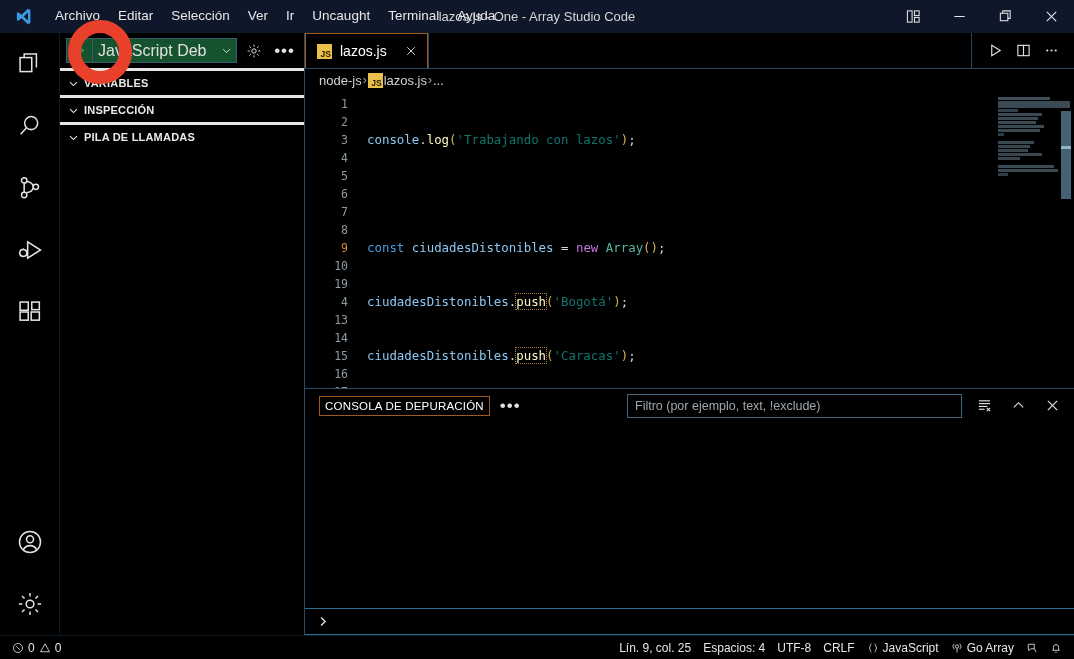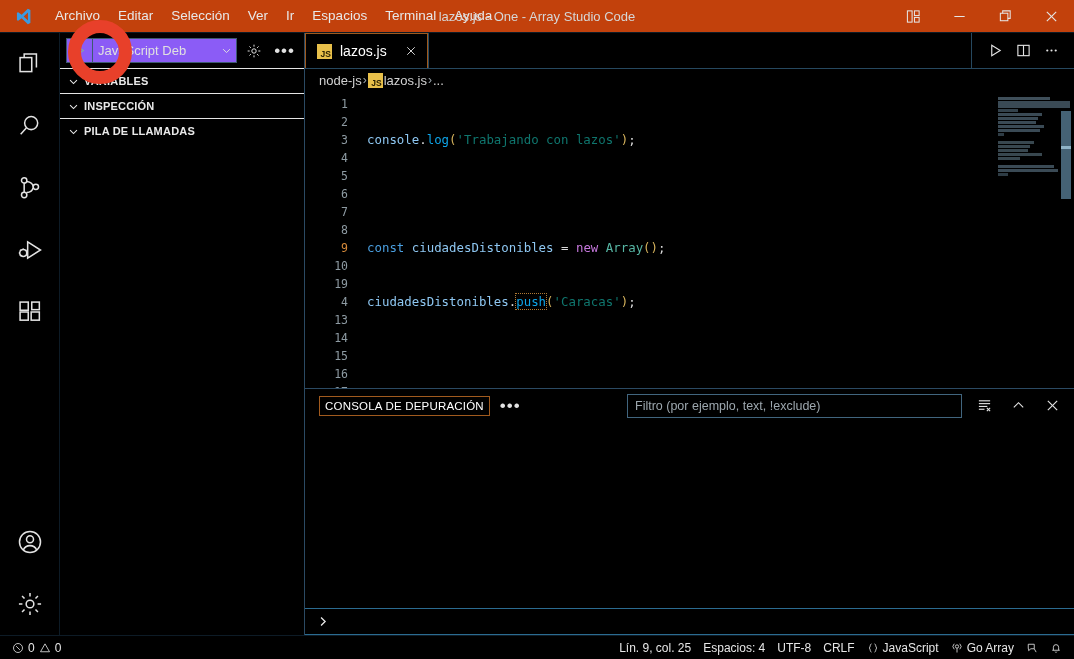--- a/index.html
+++ b/index.html
@@ -12,21 +12,21 @@
   #app {
     position: relative;
     width: 1074px; height: 659px;
     background: #000000;
     display: flex; flex-direction: column;
   }
 
   
   .titlebar {
     height: 33px; min-height: 33px;
-    background: #c2410c;
+    background: #0f172a;
     display: flex; align-items: center;
     position: relative;
     border-bottom: 1px solid #0d1b26;
   }
   .vsc-logo { width: 46px; display: flex; align-items: center; justify-content: center; }
   .vsc-logo svg { width: 19px; height: 19px; }
   .menubar { display: flex; align-items: center; gap: 0px; }
   .menu-item {
     color: #e8e8e8; font-size: 13.5px;
     padding: 4px 9px; white-space: nowrap;
@@ -75,37 +75,37 @@
     display: flex; flex-direction: column;
     border-right: 1px solid #2b4a63;
   }
   .side-toolbar {
     height: 35px; min-height: 35px;
     display: flex; align-items: center; padding: 0 6px; gap: 6px;
   }
   .launch-select {
     flex: 1; height: 25px;
     border: 1px solid #3d5a70;
-    background: #8b5cf6; display: flex; align-items: center;
-    font-size: 13px; color: #e0e0e0; overflow: hidden;
+    background: #14532d; display: flex; align-items: center;
+    font-size: 16px; color: #e0e0e0; overflow: hidden;
   }
   .play-cell {
     width: 26px; height: 23px; display: flex;
     align-items: center; justify-content: center;
     border-right: 1px solid #3d5a70;
   }
   .play-cell svg { width: 13px; height: 13px; }
   .launch-name { flex: 1; padding-left: 5px; white-space: nowrap; overflow: hidden; }
   .chev-cell { width: 20px; display: flex; align-items: center; justify-content: center; color: #e0e0e0; }
   .chev-cell svg { width: 11px; height: 11px; }
   .tb-icon { width: 22px; height: 24px; display: flex; align-items: center; justify-content: center; color: #e2e2e2; }
   .tb-icon svg { width: 16px; height: 16px; }
   .tb-dots { color: #e2e2e2; font-size: 17px; line-height: 8px; letter-spacing: 1px; padding: 0 3px; }
 
-  .section { border-top: 1px solid #e5e5e5; display: flex; flex-direction: column; }
+  .section { border-top: 3px solid #e5e5e5; display: flex; flex-direction: column; }
   .section-hdr {
     height: 24px; display: flex; align-items: center;
     padding-left: 8px; gap: 5px;
     font-size: 11px; font-weight: bold; color: #e9e9e9;
     letter-spacing: 0.2px;
   }
   .section-hdr svg { width: 11px; height: 11px; color: #e9e9e9; }
   .sec-body { flex: 1; }
   .sec-vars { height: 170px; }
   .sec-insp { height: 148px; }
@@ -168,21 +168,21 @@
     position: relative;
   }
   .cl { height: 18px; line-height: 18px; position: relative; }
   .k-const { color: #4a9fe0; }
   .k-var { color: #8ec7f2; }
   .k-str { color: #0f766e; }
   .k-punc { color: #d8d8d8; }
   .k-paren1 { color: #d6b35c; }
   .k-new { color: #c678dd; }
   .k-cls { color: #56b6a4; }
-  .k-prop { color: #0ea5e9; }
+  .k-prop { color: #fef9c3; }
   .push-box { outline: 1px dotted #b07a34; }
 
   .minimap {
     width: 80px; min-width: 80px; position: relative;
     background: #000; overflow: hidden; padding: 6px 4px 0 4px;
   }
   .mm-line { height: 3px; margin-bottom: 1px; }
   .mm-sel { background: #3a4a55; }
   .mm-scroll {
     position: absolute; right: 3px; top: 20px;
@@ -261,21 +261,21 @@
       <svg viewBox="0 0 24 24" fill="#3b9ae1">
           <path d="M17.5 2.2 9.6 9.8 5.3 6.6l-1.6.8v9.2l1.6.8 4.3-3.2 7.9 7.6 3.2-1.5V3.7l-3.2-1.5zM17.6 7v10l-5.4-5 5.4-5z"></path>
         </svg>
     </div>
     <div class="menubar">
       <div class="menu-item">Archivo</div>
       <div class="menu-item">Editar</div>
       <div class="menu-item">Selección</div>
       <div class="menu-item">Ver</div>
       <div class="menu-item">Ir</div>
-      <div class="menu-item">Espacios</div>
+      <div class="menu-item">Uncaught</div>
       <div class="menu-item">Terminal</div>
       <div class="menu-item">Ayuda</div>
     </div>
     <div class="title-center">lazos.js - One - Array Studio Code</div>
     <div class="win-ctrls">
       <div class="win-btn layout-btn">
         <svg viewBox="0 0 16 16" fill="none" stroke="currentColor" stroke-width="1.1">
           <rect x="1.5" y="2" width="5" height="12"></rect>
             <rect x="9" y="2" width="5" height="5"></rect>
             <rect x="9" y="9" width="5" height="5"></rect>
@@ -474,20 +474,21 @@
             <div>14</div>
             <div>15</div>
             <div>16</div>
             <div>17</div>
           </div>
 
           <div class="codelines">
             <div class="cl"><span class="k-var">console</span><span class="k-punc">.</span><span class="k-prop">log</span><span class="k-paren1">(</span><span class="k-str">'Trabajando con lazos'</span><span class="k-paren1">)</span><span class="k-punc">;</span></div>
             <div class="cl"></div>
             <div class="cl"><span class="k-const">const</span> <span class="k-var">ciudadesDistonibles</span> <span class="k-punc">=</span> <span class="k-new">new</span> <span class="k-cls">Array</span><span class="k-paren1">()</span><span class="k-punc">;</span></div>
+            <div class="cl"><span class="k-var">ciudadesDistonibles</span><span class="k-punc">.</span><span class="k-prop push-box">push</span><span class="k-paren1">(</span><span class="k-str">'Bogotá'</span><span class="k-paren1">)</span><span class="k-punc">;</span></div>
             <div class="cl"><span class="k-var">ciudadesDistonibles</span><span class="k-punc">.</span><span class="k-prop push-box">push</span><span class="k-paren1">(</span><span class="k-str">'Caracas'</span><span class="k-paren1">)</span><span class="k-punc">;</span></div>
             
             
             
             
             
             
             
             
             

